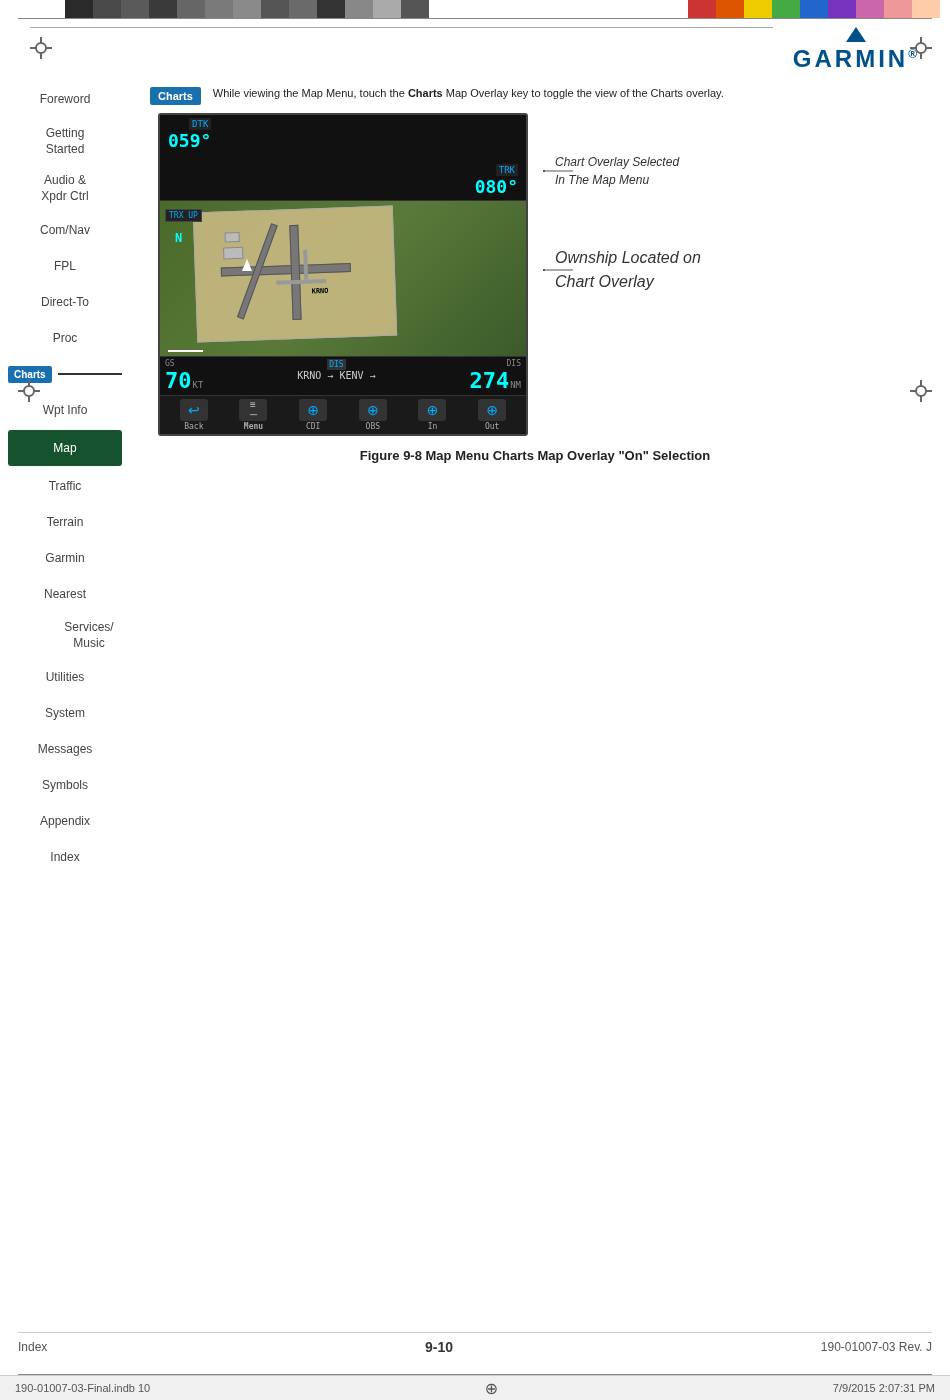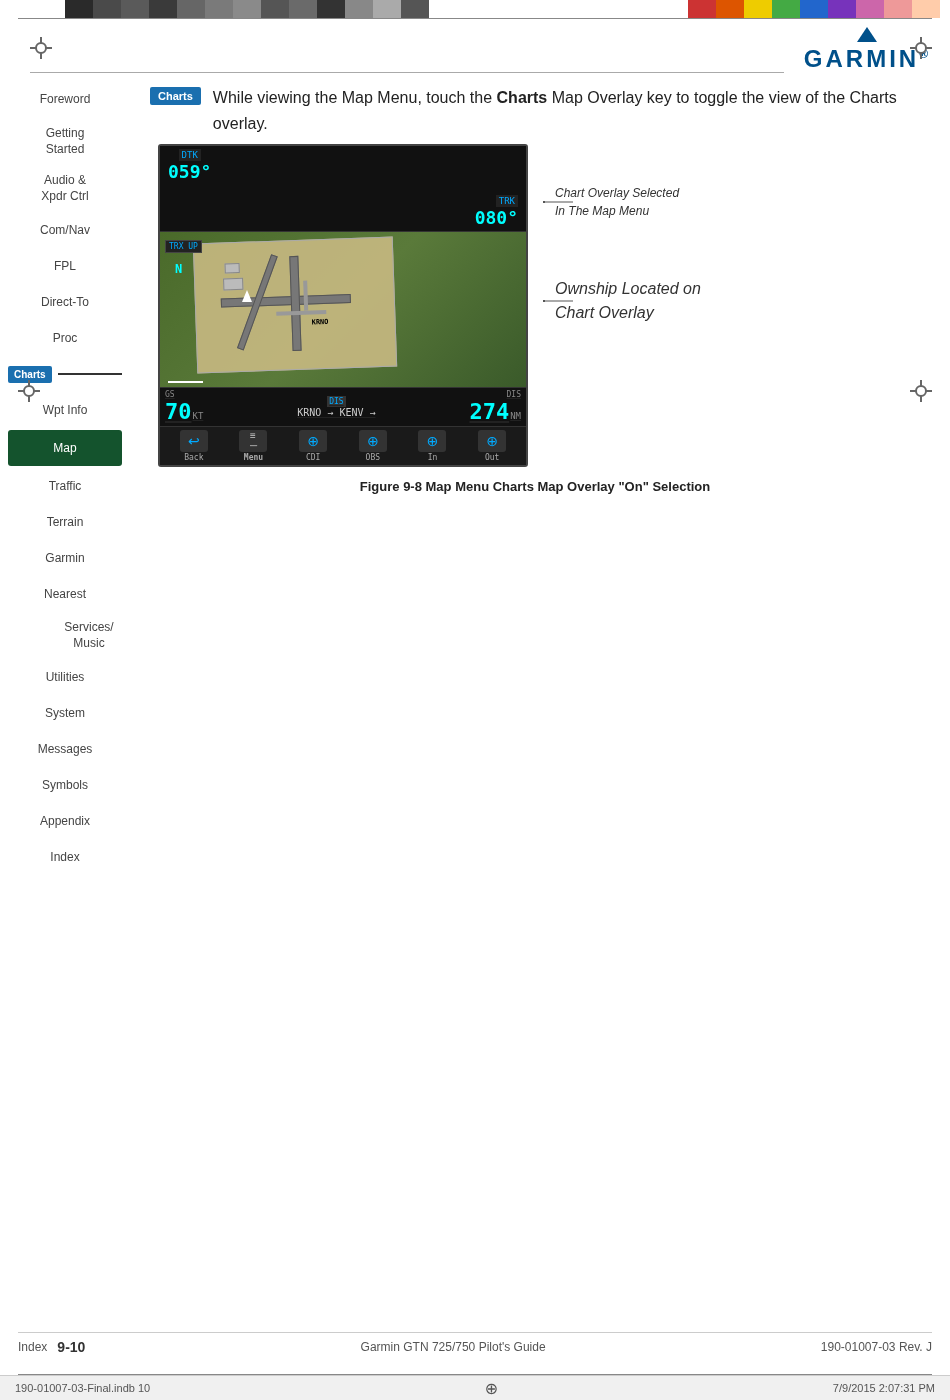--- a/index.html
+++ b/index.html
@@ -147,21 +147,21 @@
     <div class="color-block" style="background:#2266cc"></div>
     <div class="color-block" style="background:#7733bb"></div>
     <div class="color-block" style="background:#cc66aa"></div>
     <div class="color-block" style="background:#ee9999"></div>
     <div class="color-block" style="background:#ffccaa"></div>
   </div>
 </div>
 
 <div style="border-top: 1.5px solid #888; margin: 0 18px;"></div>
 
-<div style="display:flex; align-items:flex-end; justify-content:center; position:relative; padding: 8px 19px 4px 30px;">
+<div style="display:flex; align-items:flex-start; justify-content:center; position:relative; padding: 8px 30px 4px 30px;">
 
   <div style="position:absolute; left:30px; top:50%; transform:translateY(-50%);">
     <div style="position:relative; width:22px; height:22px; display:flex; align-items:center; justify-content:center;">
       <div style="position:absolute; width:100%; height:2px; background:#666;"></div>
       <div style="position:absolute; width:2px; height:100%; background:#666;"></div>
       <div style="position:absolute; width:12px; height:12px; border:2px solid #666; border-radius:50%; background:#fff;"></div>
     </div>
   </div>
 
   <div style="flex:1; border-top:1.5px solid #aaa; margin-right: 20px;"></div>
@@ -271,31 +271,31 @@
       <div class="sidebar-item">
         <span>Index</span>
       </div>
     </div>
   </div>
 
   <div class="content-area">
 
     <div class="intro-section">
       <span class="charts-badge-large">Charts</span>
-      <p style="font-size:16px; line-height:1.6;">
+      <p style="font-size:11px; line-height:1.6;">
         <span>While viewing the Map Menu, touch the </span><strong>Charts</strong><span> Map Overlay key to toggle the view of the Charts overlay.</span>
       </p>
     </div>
 
     <div class="map-with-annotations">
 
       <div style="border:2px solid #444; border-radius:3px; background:#111; width:370px; flex-shrink:0;">
 
         <div style="display:flex; justify-content:space-between; background:#111; padding:3px 8px; border-bottom:1px solid #333;">
-          <div style="display:flex; flex-direction:column; align-items:center;">
+          <div style="display:flex; flex-direction:column; align-items:flex-end;">
             <span style="color:#0af; font-family:monospace; font-size:9px; background:#222; padding:1px 3px;">DTK</span>
             <span style="color:#0ff; font-family:monospace; font-size:18px; font-weight:bold;">059°</span>
           </div>
           <div style="display:flex; flex-direction:column; align-items:flex-end;margin-top:46px;">
             <span style="color:#0af; font-family:monospace; font-size:9px; background:#222; padding:1px 3px;">TRK</span>
             <span style="color:#0ff; font-family:monospace; font-size:18px; font-weight:bold;">080°</span>
           </div>
         </div>
 
         <div style="position:relative; height:155px; overflow:hidden;">
@@ -321,21 +321,21 @@
 
           <div style="position:absolute; top:58px; left:82px; width:0; height:0; border-left:5px solid transparent; border-right:5px solid transparent; border-bottom:12px solid #fff; z-index:20;"></div>
 
           <div style="position:absolute; top:8px; left:5px; background:#222; color:#0af; font-size:8px; font-family:monospace; padding:1px 3px; z-index:15; border:1px solid #444;">TRX UP</div>
 
           <div style="position:absolute; top:30px; left:15px; color:#0ff; font-size:12px; font-weight:bold; font-family:monospace; z-index:15;">N</div>
 
           <div style="position:absolute; bottom:4px; left:8px; width:35px; height:2px; background:#fff;"></div>
         </div>
 
-        <div style="background:#111; padding:2px 5px; display:flex; align-items:center; gap:5px; border-top:1px solid #333;text-decoration:underline;">
+        <div style="background:#111; padding:2px 5px; display:flex; align-items:flex-start; gap:5px; border-top:1px solid #333;">
 
           <div style="display:flex; align-items:baseline; gap:2px;">
             <div style="display:flex; flex-direction:column; align-items:flex-start;">
               <span style="color:#888; font-size:8px; font-family:monospace;">GS</span>
               <div style="display:flex; align-items:baseline;">
                 <span style="color:#0ff; font-family:monospace; font-size:22px; font-weight:bold;">70</span>
                 <span style="color:#888; font-size:9px; font-family:monospace; margin-left:1px;">KT</span>
               </div>
             </div>
           </div>
@@ -443,21 +443,20 @@
       <div style="position:absolute; width:2px; height:100%; background:#666;"></div>
       <div style="position:absolute; width:12px; height:12px; border:2px solid #666; border-radius:50%; background:#fff;"></div>
     </div>
   </div>
 
 </div>
 
 <div style="position:absolute; bottom:45px; left:18px; right:18px; border-top:1px solid #ccc; display:flex; justify-content:space-between; align-items:center; padding-top:6px;">
   <span style="font-size:12px; color:#555;">Index</span>
   <span style="font-size:14px; font-weight:bold; color:#333; margin-left:10px;">9-10</span>
-  <span style="font-size:12px; color:#555; text-align:center; flex:1;">Garmin GTN 725/750 Pilot's Guide</span>
   <span style="font-size:12px; color:#555;">190-01007-03  Rev. J</span>
 </div>
 
 <div style="position:absolute; bottom:25px; left:18px; right:18px; border-top:1.5px solid #888;"></div>
 
 <div style="position:absolute; bottom:0; left:0; right:0; background:#f0f0f0; border-top:1px solid #ccc; display:flex; justify-content:space-between; align-items:center; padding:4px 15px; font-size:11px; color:#555; height:25px;">
   <span>190-01007-03-Final.indb  10</span>
   <div style="display:flex; align-items:center; gap:3px;">
     <span style="font-size:16px;">⊕</span>
   </div>

